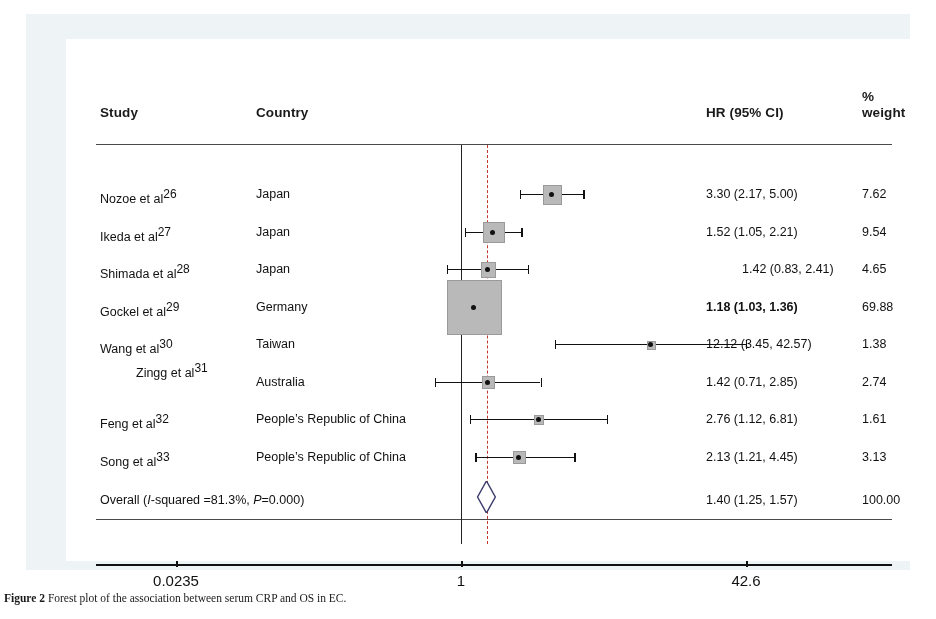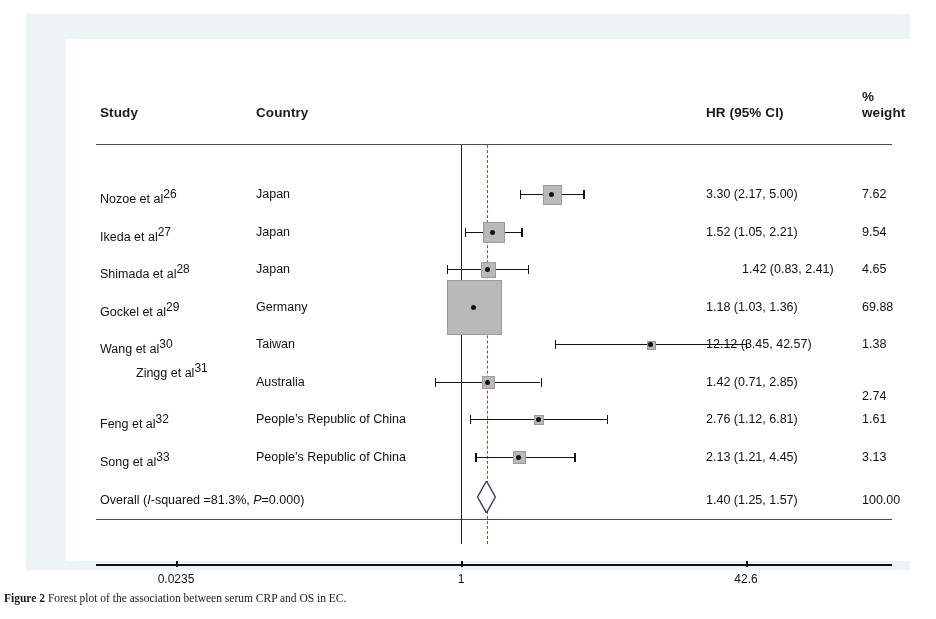--- a/index.html
+++ b/index.html
@@ -131,21 +131,21 @@
   .tick {
     position: absolute;
     top: 522px;
     width: 1.5px;
     height: 6px;
     background: #111;
   }
   .tick-label {
     position: absolute;
     top: 533px;
-    font-size: 12px;
+    font-size: 15px;
     color: #111;
     transform: translateX(-50%);
     white-space: nowrap;
   }
 
   
   #caption {
     position: absolute;
     left: 4px;
     top: 592px;
@@ -183,30 +183,30 @@
         <div class="row-label col-study" style="top: 185.5px;">Ikeda et al<sup>27</sup></div>
         <div class="row-label col-country" style="top: 185.5px;">Japan</div>
         <div class="row-label col-hr" style="top: 185.5px;">1.52 (1.05, 2.21)</div>
         <div class="row-label col-wt" style="top: 185.5px;">9.54</div>
         <div class="row-label col-study" style="top: 223px;">Shimada et al<sup>28</sup></div>
         <div class="row-label col-country" style="top: 223px;">Japan</div>
         <div class="row-label col-hr" style="top: 223px; margin-left: 36px;">1.42 (0.83, 2.41)</div>
         <div class="row-label col-wt" style="top: 223px;">4.65</div>
         <div class="row-label col-study" style="top: 260.5px;">Gockel et al<sup>29</sup></div>
         <div class="row-label col-country" style="top: 260.5px;">Germany</div>
-        <div class="row-label col-hr" style="top: 260.5px;">1.18 (1.03, 1.36)</div>
+        <div class="row-label col-hr" style="top: 260.5px; font-weight: bold;">1.18 (1.03, 1.36)</div>
         <div class="row-label col-wt" style="top: 260.5px;">69.88</div>
         <div class="row-label col-study" style="top: 298px;">Wang et al<sup>30</sup></div>
         <div class="row-label col-country" style="top: 298px;">Taiwan</div>
         <div class="row-label col-hr" style="top: 298px;">12.12 (3.45, 42.57)</div>
         <div class="row-label col-wt" style="top: 298px;">1.38</div>
         <div class="row-label col-study" style="top: 322px; margin-left: 36px;">Zingg et al<sup>31</sup></div>
         <div class="row-label col-country" style="top: 335.5px;">Australia</div>
         <div class="row-label col-hr" style="top: 335.5px;">1.42 (0.71, 2.85)</div>
-        <div class="row-label col-wt" style="top: 335.5px; margin-top: 14px;">2.74</div>
+        <div class="row-label col-wt" style="top: 335.5px;">2.74</div>
         <div class="row-label col-study" style="top: 373px;">Feng et al<sup>32</sup></div>
         <div class="row-label col-country" style="top: 373px;">People’s Republic of China</div>
         <div class="row-label col-hr" style="top: 373px;">2.76 (1.12, 6.81)</div>
         <div class="row-label col-wt" style="top: 373px;">1.61</div>
         <div class="row-label col-study" style="top: 410.5px;">Song et al<sup>33</sup></div>
         <div class="row-label col-country" style="top: 410.5px;">People’s Republic of China</div>
         <div class="row-label col-hr" style="top: 410.5px;">2.13 (1.21, 4.45)</div>
         <div class="row-label col-wt" style="top: 410.5px; text-align: center;">3.13</div>
       </div>
     <div id="rows-graph">

